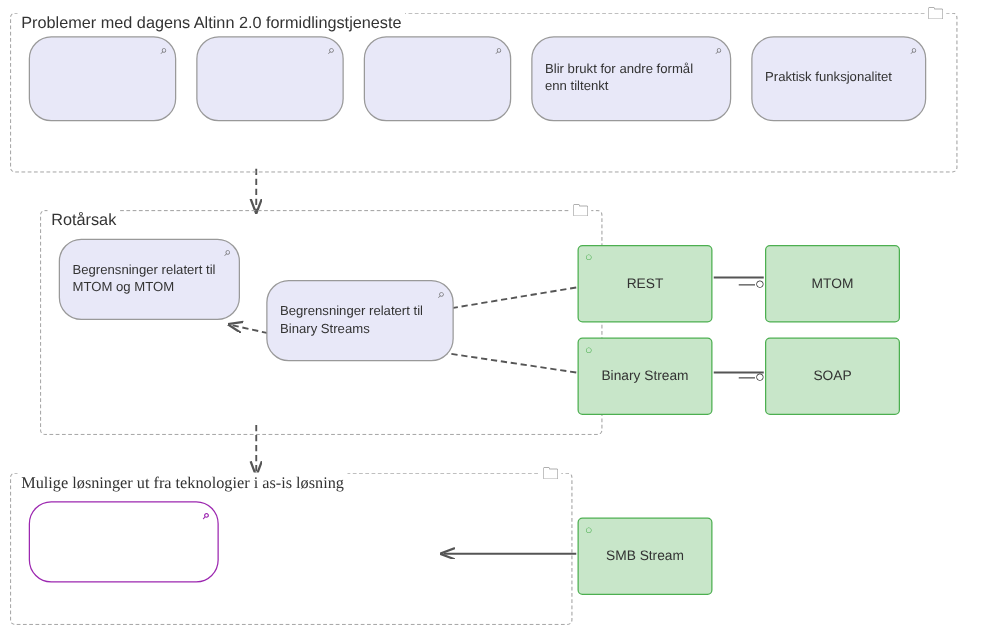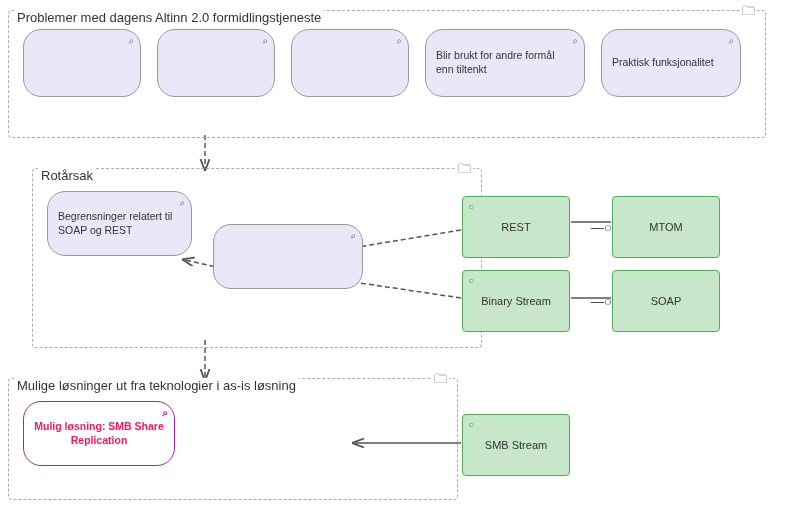--- a/index.html
+++ b/index.html
@@ -185,25 +185,26 @@
       <span>Praktisk funksjonalitet</span>
     </div>
   </div>
 
   <div class="group-box" style="left:8px; top:168px; width:450px; height:180px;margin-left:24px;">
     <span class="group-title">Rotårsak</span>
     <span class="folder-icon">🗀</span>
 
     <div class="hex-node" style="left:14px; top:22px; width:145px; height:65px;">
       <span class="search-icon">⌕</span>
-      <span>Begrensninger relatert til SOAP og REST</span>
+      <span>Begrensninger relatert til MTOM og MTOM</span>
     </div>
 
     <div class="hex-node" style="left:180px; top:55px; width:150px; height:65px;">
       <span class="search-icon">⌕</span>
+      <span>Begrensninger relatert til Binary Streams</span>
     </div>
   </div>
 
   <div class="green-node" style="left:462px; top:196px; width:108px; height:62px;">
     <span class="node-icon">○</span>
     <span>REST</span>
   </div>
 
   <div class="green-node" style="left:612px; top:196px; width:108px; height:62px; position:absolute;">
     <span>MTOM</span>
@@ -213,27 +214,26 @@
   <div class="green-node" style="left:462px; top:270px; width:108px; height:62px;">
     <span class="node-icon">○</span>
     <span>Binary Stream</span>
   </div>
 
   <div class="green-node" style="left:612px; top:270px; width:108px; height:62px;">
     <span>SOAP</span>
     <span style="position:absolute; left:-22px; top:50%; transform:translateY(-50%); font-size:13px; color:#333;">—○</span>
   </div>
 
-  <div class="group-box" style="left:8px; top:378px; width:450px; height:122px;">
+  <div class="group-box" style="left:8px; top:378px; width:450px; height:122px;font-family:Liberation Serif, serif;">
     <span class="group-title">Mulige løsninger ut fra teknologier i as-is løsning</span>
     <span class="folder-icon">🗀</span>
 
     <div class="purple-node" style="left:14px; top:22px; width:152px; height:65px;">
       <span class="search-icon" style="color:#9c27b0;">⌕</span>
-      <span>Mulig løsning: SMB Share Replication</span>
     </div>
   </div>
 
   <div class="green-node" style="left:462px; top:414px; width:108px; height:62px;">
     <span class="node-icon">○</span>
     <span>SMB Stream</span>
   </div>
 
 </div>
 

